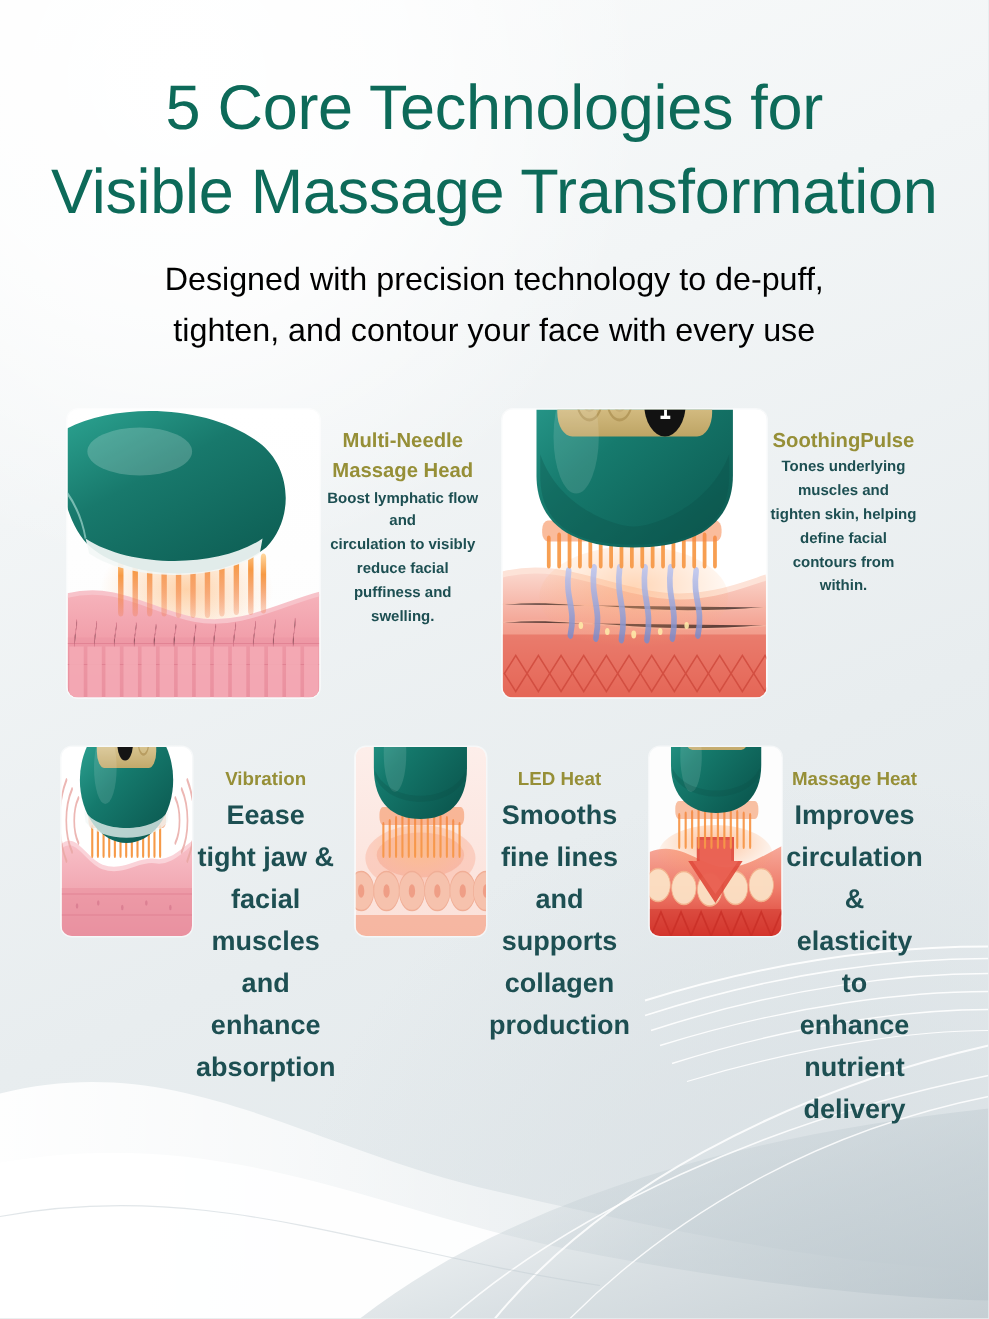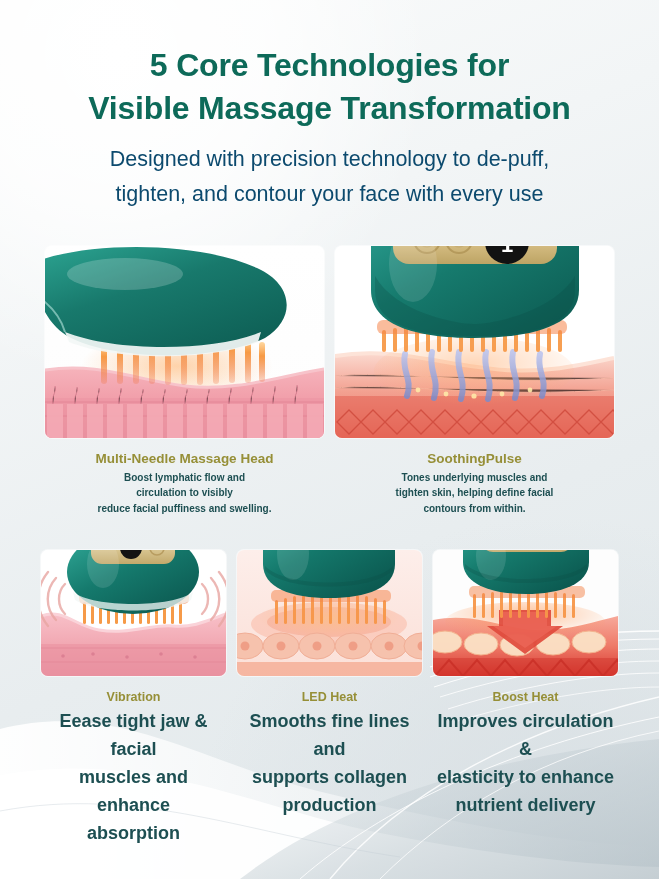--- a/index.html
+++ b/index.html
@@ -32,45 +32,45 @@
   }
 
   
   .header {
     position: relative;
     padding-top: 44px;
     text-align: center;
   }
   .headline {
     color: #0d6a59;
-    font-size: 32px;
-    font-weight: bold;
+    font-size: 42px;
+    font-weight: normal;
     line-height: 1.34;
     letter-spacing: -0.2px;
     margin: 0 22px;
   }
   .subtitle {
-    color: #0c4a6e;
+    color: #000000;
     font-size: 21.5px;
     font-weight: normal;
     line-height: 1.62;
     margin: 12px 40px 0;
   }
 
   
   .row {
     position: relative;
     display: flex;
     justify-content: center;
     gap: 11px;
   }
   .row-top { margin-top: 35px; }
   .row-bottom { margin-top: 33px; }
 
-  .card { display: flex; flex-direction: column; }
+  .card { display: flex; flex-direction: row; }
   .row-top .card { width: 279px; }
   .row-bottom .card { width: 185px; }
 
   .thumb {
     border-radius: 7px;
     overflow: hidden;
     position: relative;
     background: #ffffff;
     box-shadow: 0 0 0 1px rgba(255,255,255,0.55);
   }
@@ -598,19 +598,19 @@
         <text x="82" y="-9" font-family="'Liberation Sans',sans-serif" font-size="15" font-weight="bold" fill="#ffffff" text-anchor="middle">5</text>
         <circle cx="110" cy="-14" r="8" fill="none" stroke="#b59a5c" stroke-width="1.6"></circle>
         <circle cx="110" cy="-14" r="4" fill="none" stroke="#c9b079" stroke-width="1.2"></circle>
         <circle cx="130" cy="-14" r="8" fill="none" stroke="#b59a5c" stroke-width="1.6"></circle>
         <circle cx="130" cy="-14" r="4" fill="none" stroke="#c9b079" stroke-width="1.2"></circle>
         <ellipse cx="58" cy="6" rx="15" ry="24" fill="#ffffff" opacity="0.12"></ellipse>
         <path d="M32,14 C52,34 134,34 154,14 L154,18 C134,38 52,38 32,18 Z" fill="#0a4a43" opacity="0.25"></path>
       </svg>
     </div>
     <div class="caption">
-      <div class="cap-title">Boost Heat</div>
+      <div class="cap-title">Massage Heat</div>
       <div class="cap-body">Improves circulation &amp;
 elasticity to enhance
 nutrient  delivery</div>
     </div>
   </div>
 </div>
 
 </body></html>

